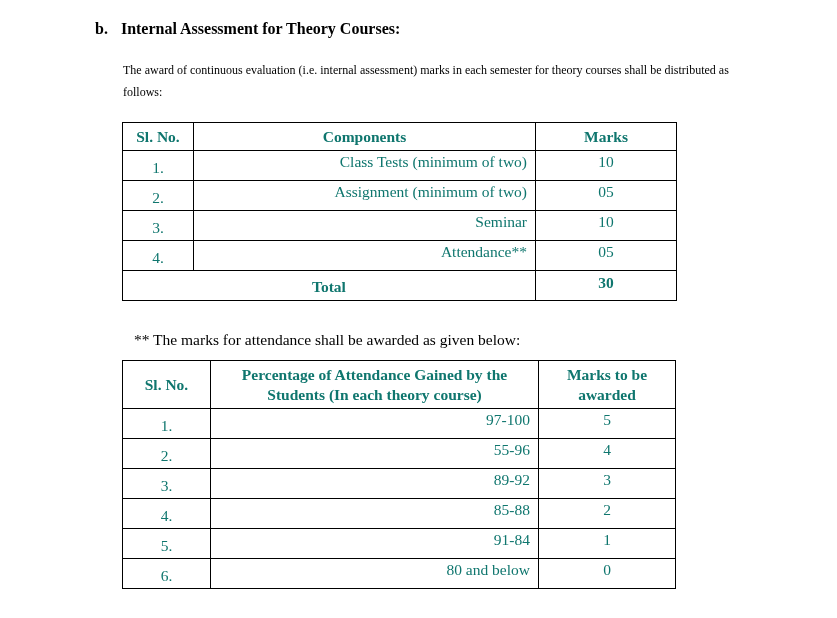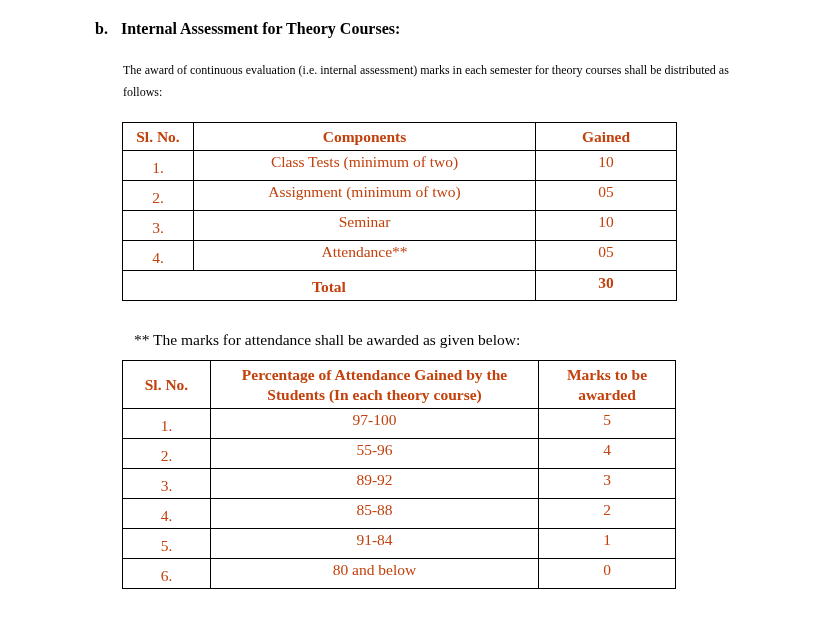--- a/index.html
+++ b/index.html
@@ -43,21 +43,21 @@
     margin: 11px;
     font-size: 15.5px;
     white-space: nowrap;
   }
 
   table.tbl {
     position: absolute;
     border-collapse: collapse;
     table-layout: fixed;
     font-size: 15.5px;
-    color: #c2410c;
+    color: #0f766e;
   }
   .tbl th, .tbl td {
     border: 1.6px solid #000000;
     padding: 0;
     overflow: hidden;
   }
   .tbl th {
     font-weight: bold;
     text-align: center;
     vertical-align: middle;
@@ -72,21 +72,21 @@
   .t1 tbody tr { height: 30px; }
   .t2 thead tr { height: 48px; }
   .t2 tbody tr { height: 30px; }
 
   td.no {
     text-align: center;
     vertical-align: bottom;
     padding: 0 0 3px 0;
   }
   td.comp {
-    text-align: center;
+    text-align: right;
     vertical-align: top;
     padding: 2px 8px 0 8px;
   }
   td.marks {
     text-align: center;
     vertical-align: top;
     padding-top: 2px;
   }
   td.total-label {
     text-align: center;
@@ -115,21 +115,21 @@
   <table class="tbl t1">
     <colgroup>
       <col style="width:71px">
       <col style="width:342px">
       <col style="width:141px">
     </colgroup>
     <thead>
       <tr>
         <th>Sl. No.</th>
         <th>Components</th>
-        <th>Gained</th>
+        <th>Marks</th>
       </tr>
     </thead>
     <tbody>
       <tr>
         <td class="no">1.</td>
         <td class="comp">Class Tests (minimum of two)</td>
         <td class="marks">10</td>
       </tr>
       <tr>
         <td class="no">2.</td>

